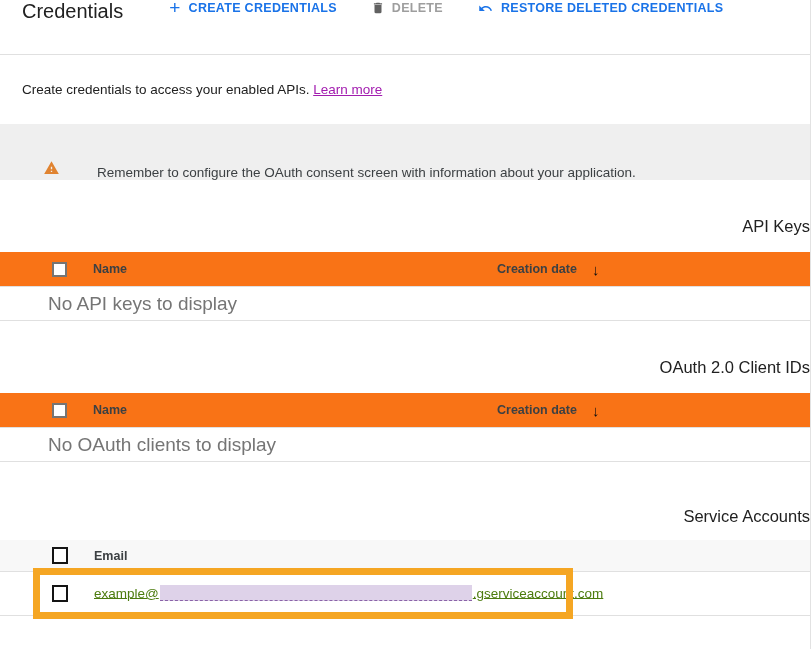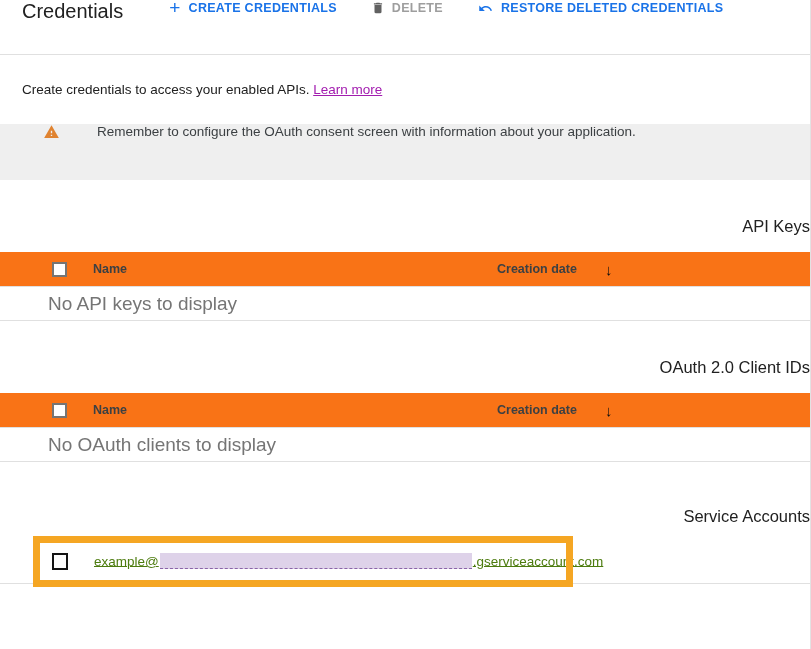--- a/index.html
+++ b/index.html
@@ -45,21 +45,21 @@
     padding: 27px 22px 0 22px;
     font-size: 13.5px; color: #212121;
   }
   .learn-more { color: #a21caf; text-decoration: underline; cursor: pointer; }
 
   
   .warning-banner {
     margin-top: 27px;
     height: 56px;
     background: #efefef;
-    display: flex; align-items: flex-start;
+    display: flex; align-items: flex-end;
     padding-left: 43px;
   }
   .warning-banner svg { flex: 0 0 auto; }
   .warning-text { margin-left: 37px; font-size: 13.5px; color: #3c4043; }
 
   
   .section-heading {
     margin: 36px 0 0 22px;
     font-size: 16.5px; font-weight: 400; color: #212121;
     line-height: 20px;
@@ -85,21 +85,21 @@
     cursor: pointer;
     flex: 0 0 auto;
   }
   .checkbox.dark { border: 2.5px solid #141414; width: 16px; height: 17px; }
   .col-name {
     margin-left: 26px;
     font-size: 12.5px; font-weight: 700; color: #3c4043;
   }
   .col-date {
     position: absolute; left: 497px; top: 0; bottom: 0;
-    display: flex; align-items: center; gap: 28px;
+    display: flex; align-items: center; gap: 15px;
     font-size: 12.5px; font-weight: 700; color: #3c4043; justify-content: flex-end;
   }
   .sort-arrow { font-size: 15px; font-weight: 700; color: #111; cursor: pointer; }
 
   .tbl-empty {
     height: 34px; line-height: 34px;
     padding-left: 48px;
     font-size: 19px; color: #757575;
     border-bottom: 1px solid #e0e0e0;
   }
@@ -202,20 +202,24 @@
       <span class="col-date">
         <span>Creation date</span>
         <span class="sort-arrow">↓</span>
       </span>
     </div>
     <div class="tbl-empty">No OAuth clients to display</div>
   </div>
 
   <h2 class="section-heading svc">Service Accounts</h2>
   <div class="tbl svc">
+    <div class="tbl-head">
+      <span class="checkbox dark"></span>
+      <span class="col-name">Email</span>
+    </div>
     <div class="sa-row">
       <span class="checkbox dark"></span>
       <a class="email-link"><span>example@</span><span class="redacted"></span><span>.gserviceaccount.com</span></a>
       <div class="highlight-box"></div>
     </div>
   </div>
 
 </div>
 
 </body></html>

